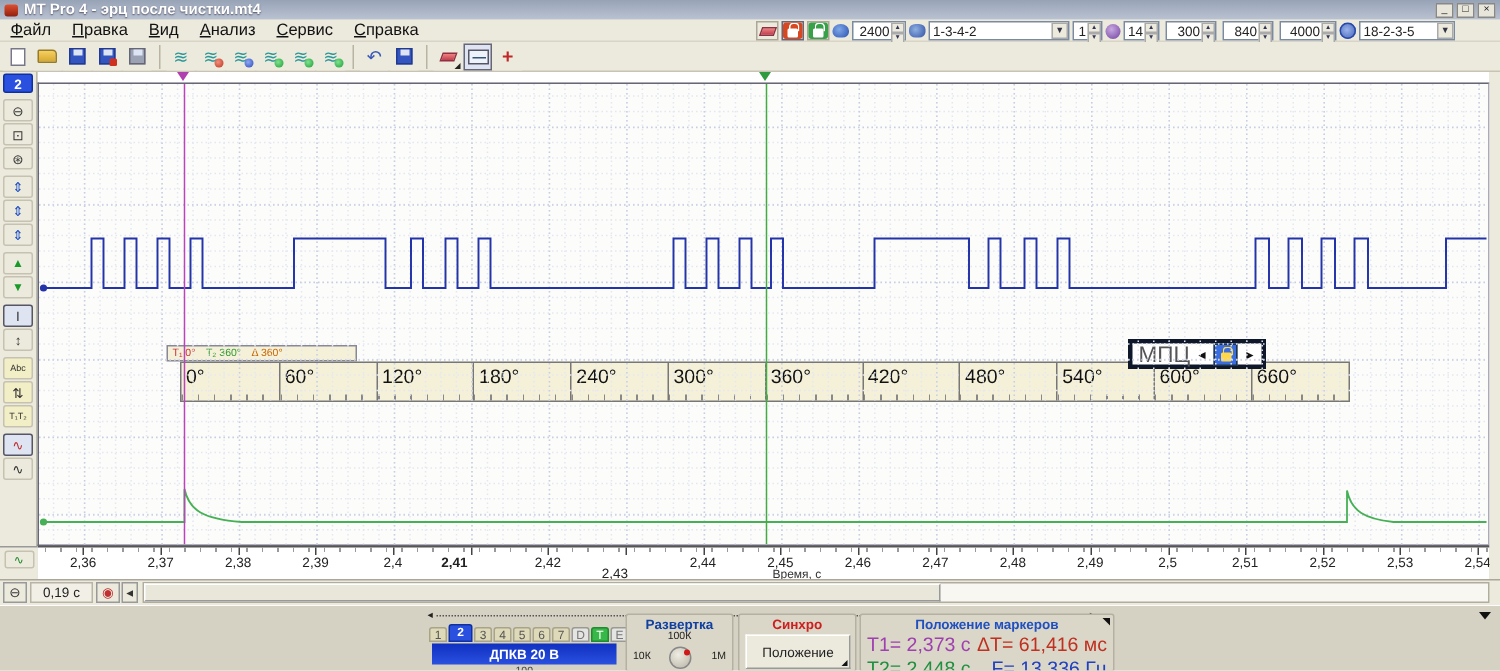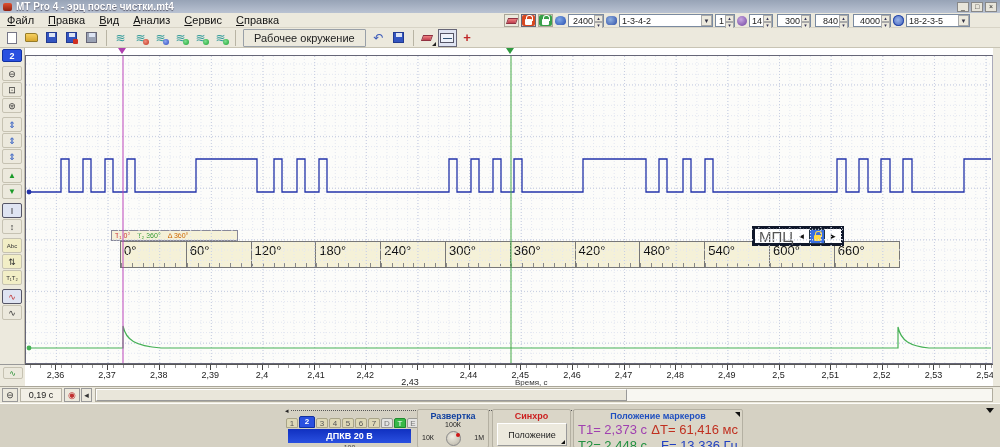--- a/index.html
+++ b/index.html
@@ -273,24 +273,20 @@
       <span class="tbtn">
         <span class="waves-g">≋<span class="mk green"></span></span>
       </span>
       <span class="tbtn">
         <span class="waves-g">≋<span class="mk green"></span></span>
       </span>
       <span class="tbtn">
         <span class="waves-g">≋<span class="mk green"></span></span>
       </span>
       <span class="tsep"></span>
-      <span class="workspace-btn">
-        <span>Рабочее окружение</span>
-        <span class="corner"></span>
-      </span>
       <span class="tbtn">
         <span class="ic-undo">↶</span>
       </span>
       <span class="tbtn">
         <span class="ic-floppy"></span>
       </span>
       <span class="tsep"></span>
       <span class="tbtn">
         <span class="qico eraser"></span>
         <span class="corner"></span>
@@ -518,21 +514,21 @@
       <div class="tick-label" style="left: 30.4px;">2,36</div>
       <div class="tick" style="left: 82.05px;"></div>
       <div class="tick-label" style="left: 82.05px;">2,37</div>
       <div class="tick" style="left: 133.7px;"></div>
       <div class="tick-label" style="left: 133.7px;">2,38</div>
       <div class="tick" style="left: 185.35px;"></div>
       <div class="tick-label" style="left: 185.35px;">2,39</div>
       <div class="tick" style="left: 237px;"></div>
       <div class="tick-label" style="left: 237px;">2,4</div>
       <div class="tick" style="left: 288.65px;"></div>
-      <div class="tick-label" style="left: 291px;">2,41</div>
+      <div class="tick-label" style="left: 278px; font-weight: bold;">2,41</div>
       <div class="tick" style="left: 340.3px;"></div>
       <div class="tick-label" style="left: 340.3px;">2,42</div>
       <div class="tick" style="left: 391.95px;"></div>
       <div class="tick-label" style="left: 385px; margin-top: 7px;">2,43</div>
       <div class="tick" style="left: 443.6px;"></div>
       <div class="tick-label" style="left: 443.6px;">2,44</div>
       <div class="tick" style="left: 495.25px;"></div>
       <div class="tick-label" style="left: 495.25px;">2,45</div>
       <div class="tick" style="left: 546.9px;"></div>
       <div class="tick-label" style="left: 546.9px;">2,46</div>

